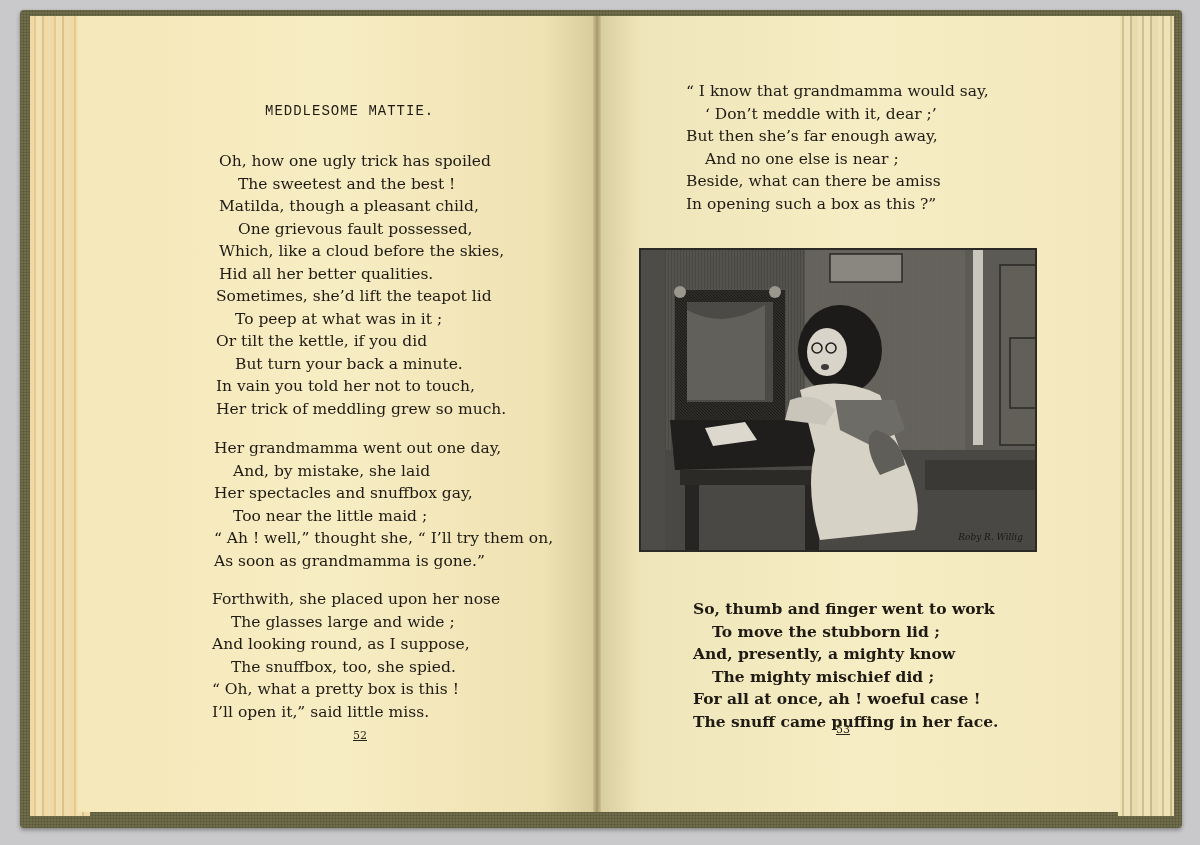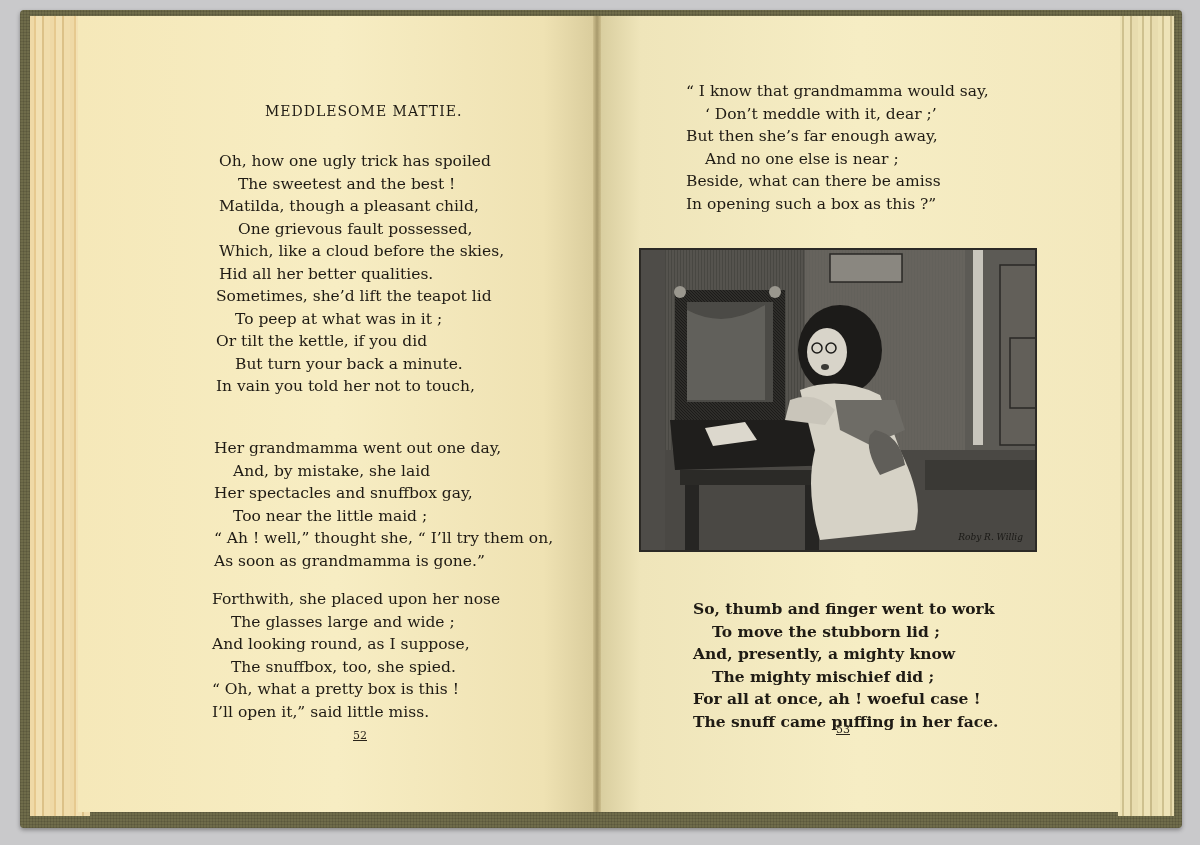--- a/index.html
+++ b/index.html
@@ -70,20 +70,21 @@
   }
   .title {
     position: absolute;
     left: 265px;
     top: 103px;
     font-size: 14px;
     letter-spacing: 1px;
     color: #1f1b14;
     margin: 0;
     font-weight: normal;
+    font-family: Liberation Mono, monospace;
   }
   .stanza {
     position: absolute;
     color: #1f1b14;
     font-size: 15.5px;
     line-height: 22.6px;
   }
   .line {
     white-space: nowrap;
     display: block;
@@ -143,20 +144,21 @@
   <span class="line">Which, like a cloud before the skies,</span>
   <span class="line">Hid all her better qualities.</span>
 </div>
 
 <div class="stanza" style="left:216px; top:285px;">
   <span class="line">Sometimes, she’d lift the teapot lid</span>
   <span class="line indent">To peep at what was in it ;</span>
   <span class="line">Or tilt the kettle, if you did</span>
   <span class="line indent">But turn your back a minute.</span>
   <span class="line">In vain you told her not to touch,</span>
+  <span class="line">Her trick of meddling grew so much.</span>
 </div>
 
 <div class="stanza" style="left:214px; top:437px;">
   <span class="line">Her grandmamma went out one day,</span>
   <span class="line indent">And, by mistake, she laid</span>
   <span class="line">Her spectacles and snuffbox gay,</span>
   <span class="line indent">Too near the little maid ;</span>
   <span class="line">“ Ah !  well,” thought she, “ I’ll try them on,</span>
   <span class="line">As soon as grandmamma is gone.”</span>
 </div>

